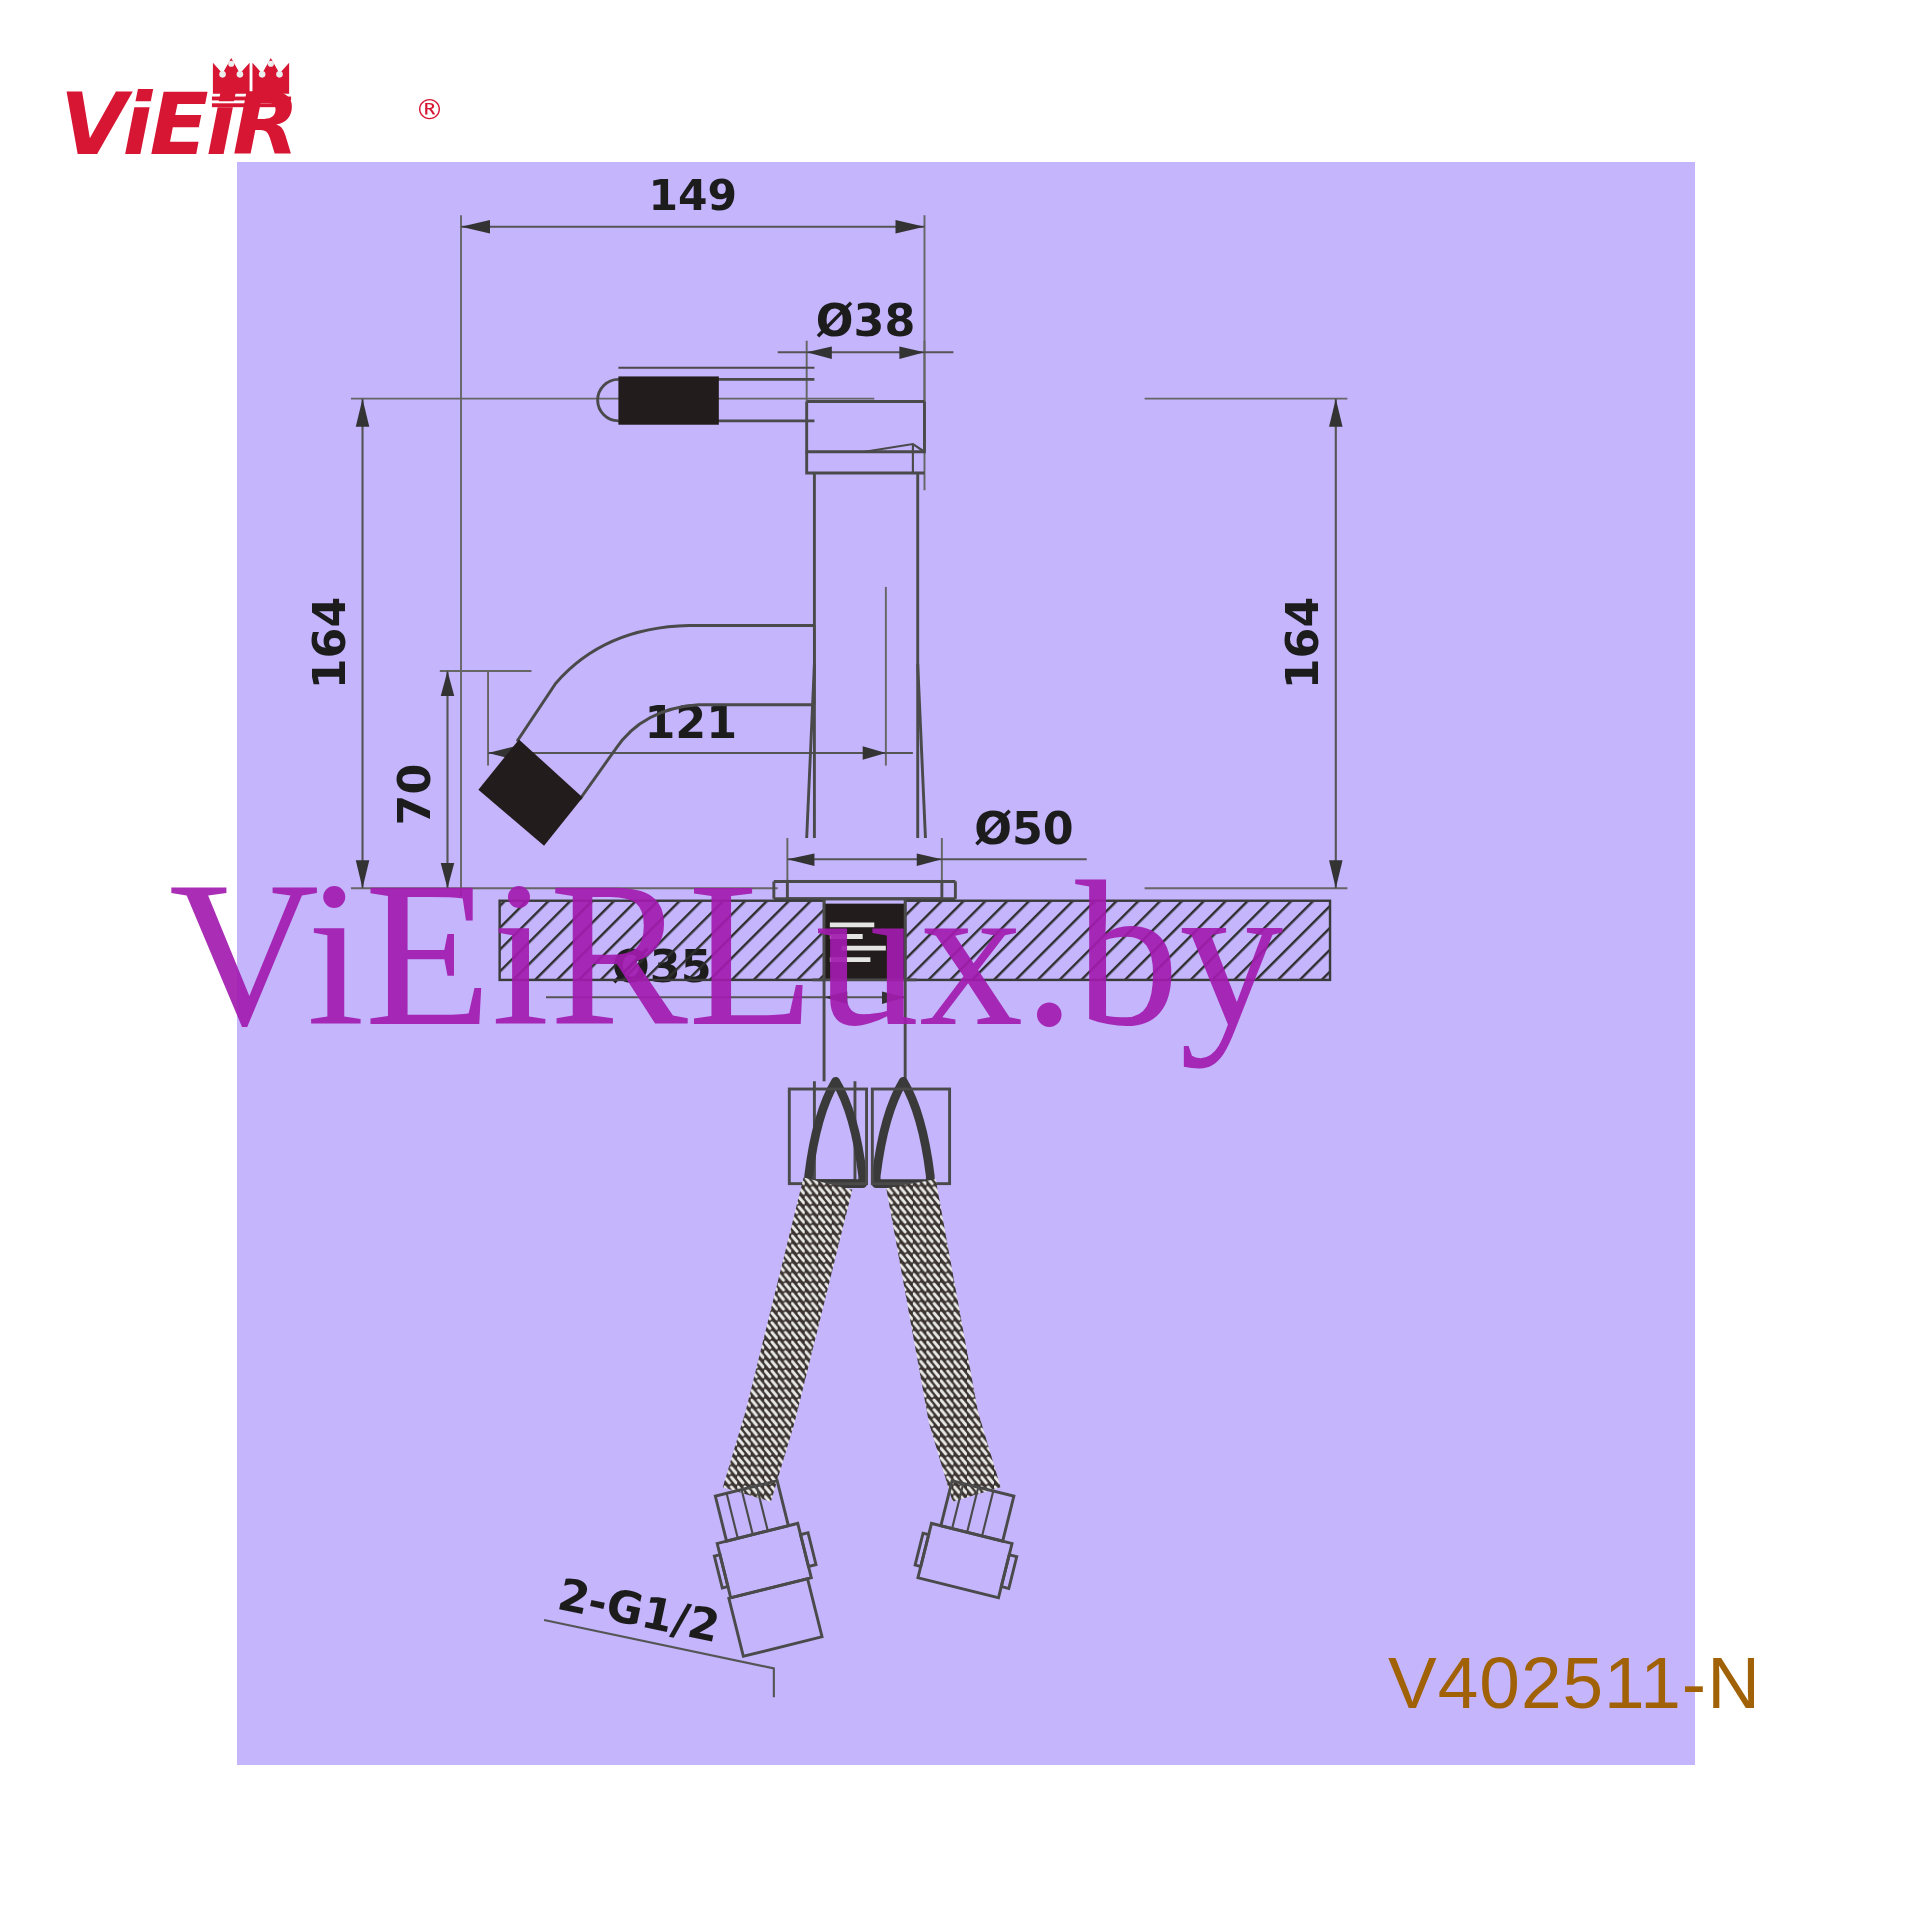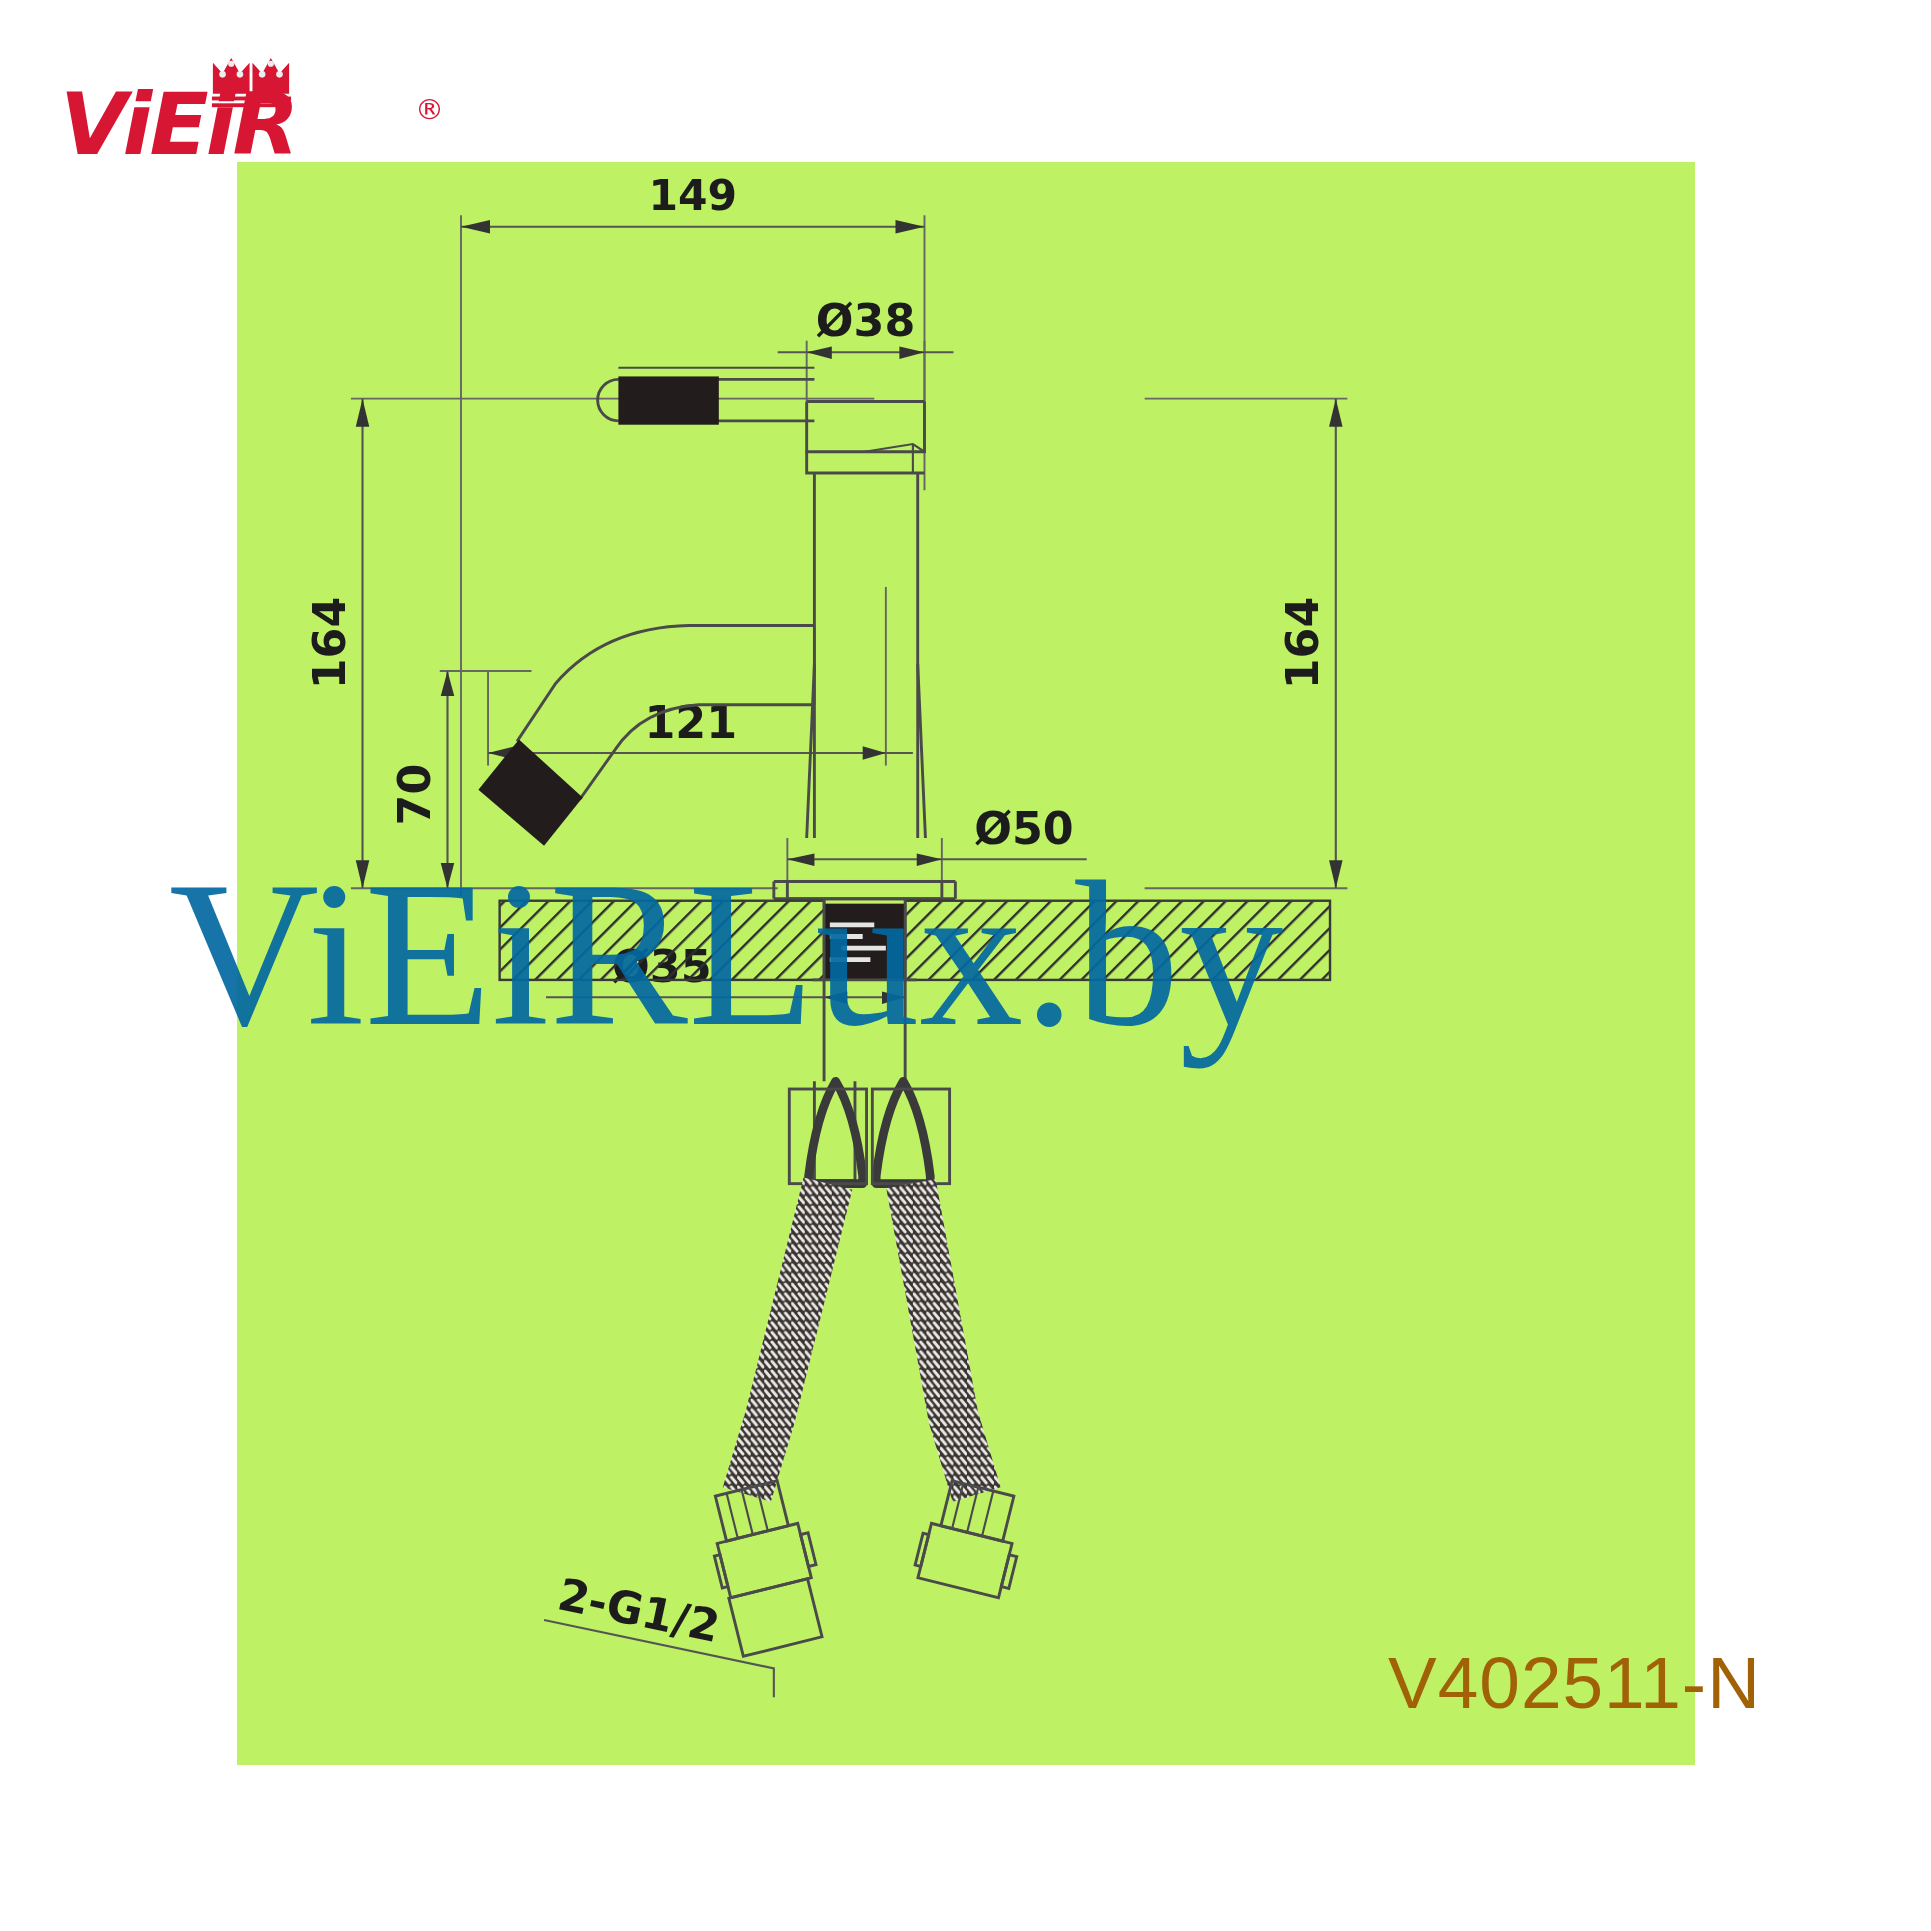--- a/index.html
+++ b/index.html
@@ -54,21 +54,21 @@
     color: #d71633;
   }
 
   
   #drawing {
     position: absolute;
     left: 237px;
     top: 162px;
     width: 1458px;
     height: 1603px;
-    background: #bef264;
+    background: #c4b5fd;
     overflow: hidden;
   }
   #drawing-svg {
     position: absolute;
     left: 0;
     top: 0;
   }
 
   
   #watermark {
@@ -78,21 +78,21 @@
     width: 1931px;
     height: 1931px;
     pointer-events: none;
   }
   #watermark-text {
     position: absolute;
     left: 169px;
     top: 850px;
     font-family: "Liberation Serif", serif;
     font-size: 208px;
-    color: #0369a1;
+    color: #a21caf;
     white-space: nowrap;
     line-height: 1;
     opacity: 0.92;
   }
 
   
   #model-number {
     position: absolute;
     left: 1388px;
     top: 1641px;

